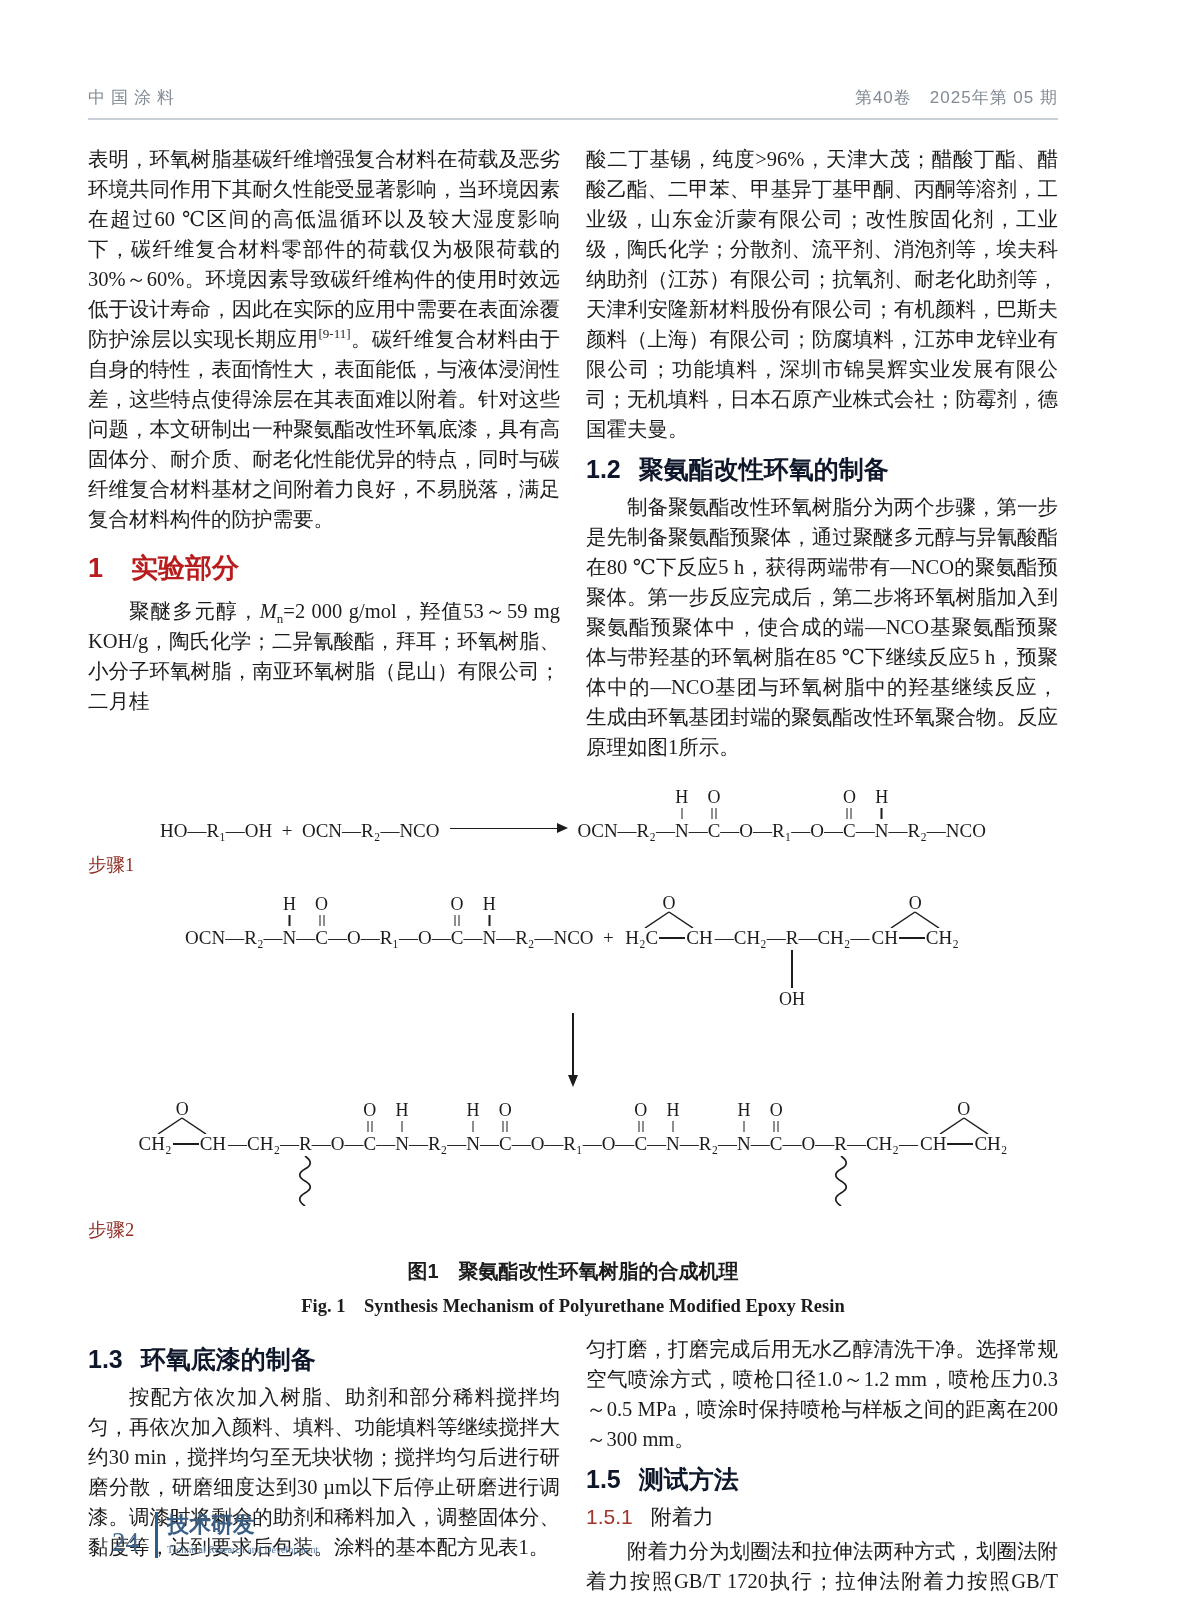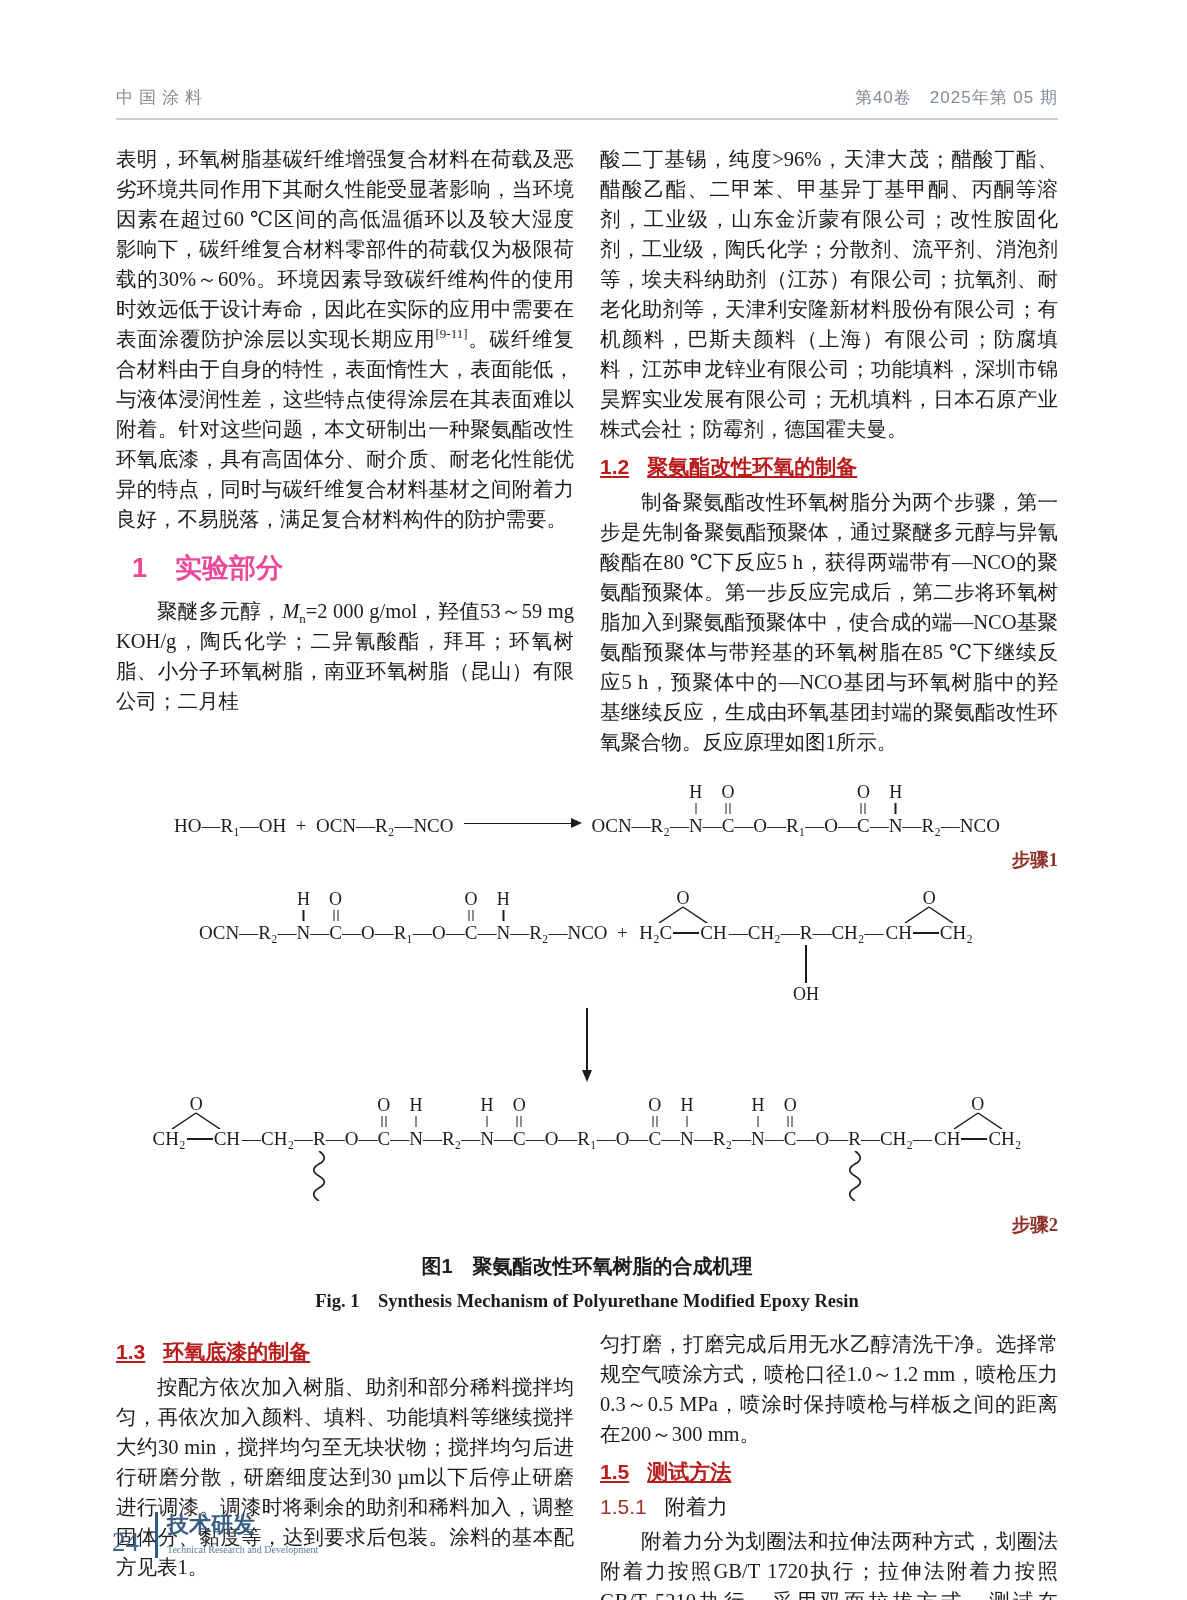--- a/index.html
+++ b/index.html
@@ -1,42 +1,42 @@
 <!DOCTYPE html>
 <html><head>
 <meta charset="utf-8">
 <style>
   html,body{margin:0;padding:0;background:#ffffff;}
   body{width:1187px;height:1600px;position:relative;overflow:hidden;
        font-family:"Liberation Serif","DejaVu Serif",serif;color:#1c1c1c;}
-  .page{position:absolute;inset:0;padding:0 129px 0 116px;box-sizing:border-box;}
+  .page{position:absolute;inset:0;padding:0 129px 0 88px;box-sizing:border-box;}
 
   
   .hdr{margin-top:86px;display:flex;justify-content:space-between;align-items:baseline;
        font-family:"Liberation Sans","DejaVu Sans",sans-serif;font-size:17px;color:#828b95;}
   .hdr .journal{letter-spacing:6px;}
   .hdr .issue{letter-spacing:1px;}
   .hdr-rule{height:1.5px;background:#c9cfd6;margin-top:9px;}
 
   
   .content{margin-top:24px;}
   .two-col{display:flex;gap:26px;}
   .col{flex:1;min-width:0;}
 
   .para{margin:0;font-size:20.5px;line-height:30px;text-align:justify;text-justify:inter-ideograph;}
   .para.indent{text-indent:2em;}
   sup{font-size:13px;line-height:0;}
   sub{font-size:13px;line-height:0;}
 
   
-  .h1red{margin:16px 16px 10px;font-family:"Liberation Sans","DejaVu Sans",sans-serif;
-         font-weight:bold;font-size:27px;color:#ec4899;}
+  .h1red{margin:16px 0 10px;font-family:"Liberation Sans","DejaVu Sans",sans-serif;
+         font-weight:bold;font-size:27px;color:#b91c1c;}
   .h1red .no{margin-right:28px;}
   .h2red{margin:9px 0 6px;font-family:"Liberation Sans","DejaVu Sans",sans-serif;
-         font-weight:bold;font-size:21px;color:#b91c1c;text-decoration:underline;}
+         font-weight:bold;font-size:25px;color:#0f172a;}
   .h2red .no{margin-right:18px;}
   .h3mix{margin:7px 0 5px;font-family:"Liberation Sans","DejaVu Sans",sans-serif;
          font-weight:normal;font-size:21px;color:#1c1c1c;}
   .h3mix .no{color:#a0352b;margin-right:18px;}
 
   
   .fig{margin:10px 0 0;}
   .f-row{text-align:center;white-space:nowrap;font-size:19px;line-height:26px;padding-top:46px;}
   .fx{white-space:pre;}
   .f-atom{position:relative;display:inline-block;line-height:22px;}
@@ -59,21 +59,21 @@
   .f-arr{display:inline-block;width:118px;height:12px;position:relative;vertical-align:2px;margin:0 10px;}
   .f-arr::before{content:'';position:absolute;left:0;right:9px;top:5px;height:1.5px;background:#1c1c1c;}
   .f-arr::after{content:'';position:absolute;right:0;top:0;border-left:11px solid #1c1c1c;
                 border-top:5.5px solid transparent;border-bottom:5.5px solid transparent;}
   .row-reactants{padding-bottom:60px;}
   .row-product{padding-bottom:52px;}
   .f-down{width:1.5px;height:62px;background:#1c1c1c;margin:2px auto 10px;position:relative;}
   .f-down::after{content:'';position:absolute;top:100%;left:50%;transform:translateX(-50%);
                  border-left:5.5px solid transparent;border-right:5.5px solid transparent;
                  border-top:12px solid #1c1c1c;}
-  .f-label{text-align:right;color:#8f2f26;font-weight:700;font-size:18.5px;margin:8px 0 2px;}
+  .f-label{text-align:left;color:#8f2f26;font-weight:400;font-size:18.5px;margin:8px 0 2px;}
   .cap-cn{text-align:center;font-family:"Liberation Sans","DejaVu Sans",sans-serif;
           font-weight:bold;font-size:20px;margin-top:16px;white-space:pre-wrap;}
   .cap-en{text-align:center;font-weight:bold;font-size:18.5px;margin-top:8px;white-space:pre-wrap;}
   figure{margin:0;}
 
   .bottom{margin-top:16px;}
 
   
   .ftr{position:absolute;left:112px;bottom:42px;display:flex;align-items:center;}
   .ftr .pg{font-size:27px;color:#40668e;margin-right:16px;align-self:flex-end;}

